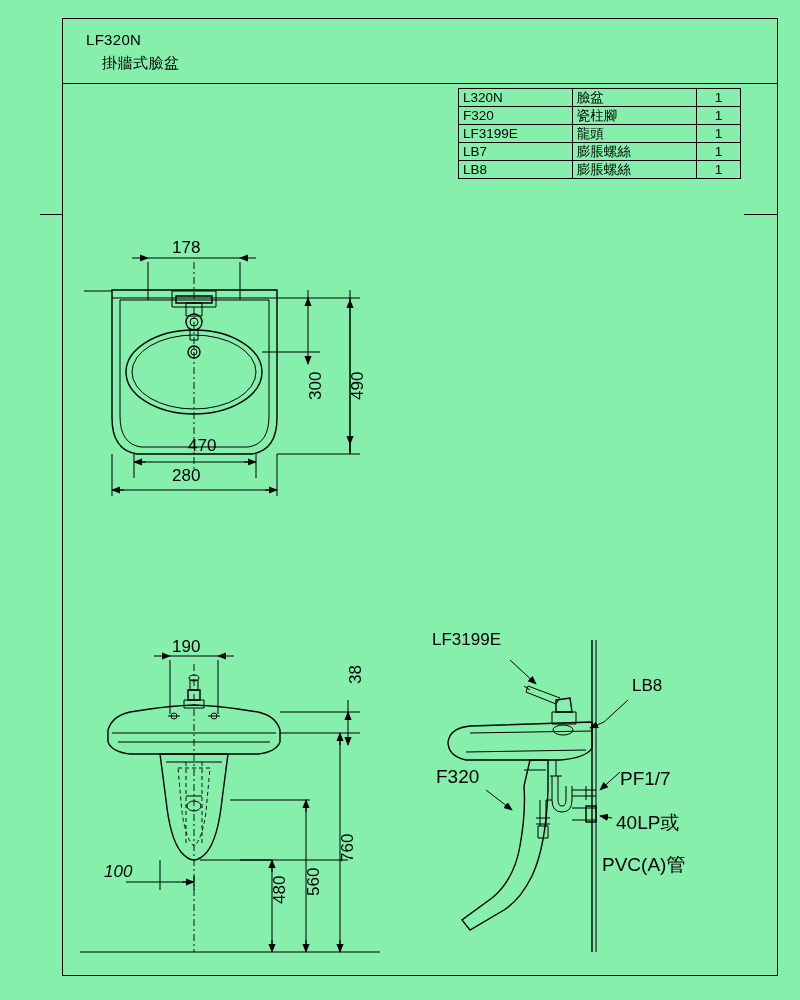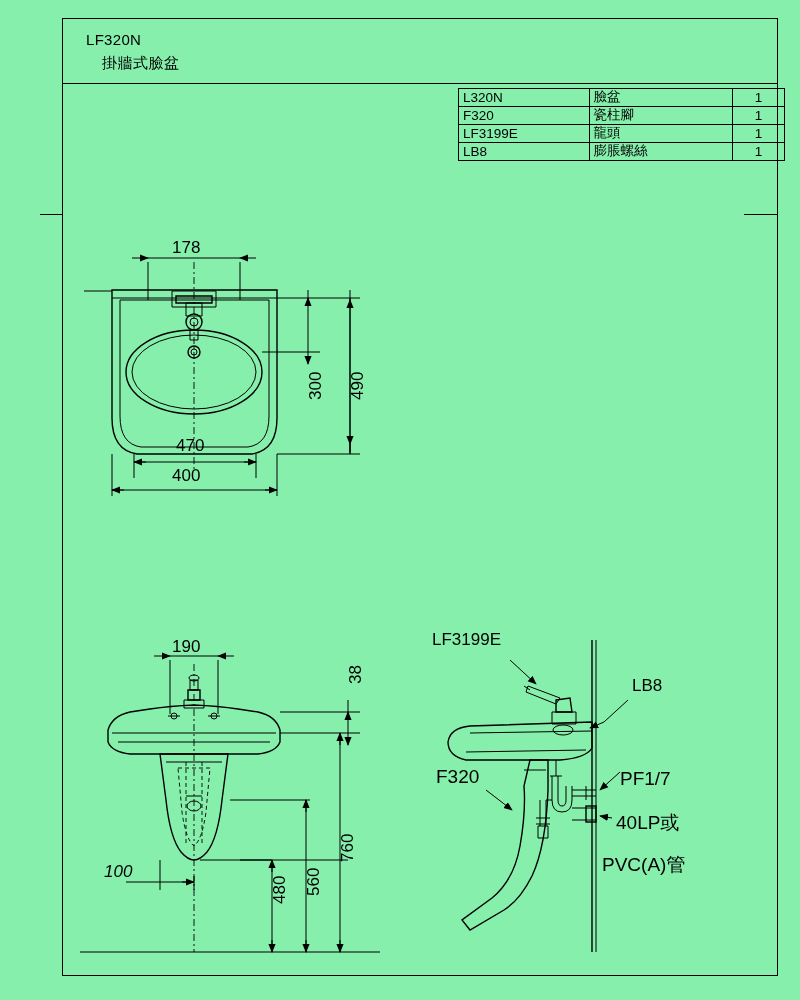--- a/index.html
+++ b/index.html
@@ -54,33 +54,33 @@
   .margin-tick {
     position: absolute;
     background: #000;
     height: 1px;
   }
   
   .parts-table {
     position: absolute;
     left: 458px;
     top: 88px;
-    width: 327px;
+    width: 283px;
     border-collapse: collapse;
     font-size: 13.5px;
   }
   .parts-table td {
     border: 1px solid #000;
     height: 17px;
     padding: 0 4px;
     line-height: 17px;
     white-space: nowrap;
   }
   .parts-table td.c-code { width: 112px; }
-  .parts-table td.c-name { width: 124px; font-family: Liberation Mono, monospace; }
+  .parts-table td.c-name { width: 124px; }
   .parts-table td.c-qty  { width: 39px; text-align: center; }
 
   
   .dim-label {
     position: absolute;
     font-size: 17px;
     font-family: "Liberation Sans", sans-serif;
     white-space: nowrap;
   }
   .dim-label.vert {
@@ -126,20 +126,25 @@
         <td class="c-qty">1</td>
       </tr>
       <tr>
         <td class="c-code">F320</td>
         <td class="c-name">瓷柱腳</td>
         <td class="c-qty">1</td>
       </tr>
       <tr>
         <td class="c-code">LF3199E</td>
         <td class="c-name">龍頭</td>
+        <td class="c-qty">1</td>
+      </tr>
+      <tr>
+        <td class="c-code">LB7</td>
+        <td class="c-name">膨脹螺絲</td>
         <td class="c-qty">1</td>
       </tr>
       <tr>
         <td class="c-code">LB8</td>
         <td class="c-name">膨脹螺絲</td>
         <td class="c-qty">1</td>
       </tr>
     </tbody>
   </table>
 
@@ -317,22 +322,22 @@
 
       <path class="ln thin" d="M486,790 L512,810" marker-end="url(#ar)"></path>
 
       <path class="ln thin" d="M612,818 L600,816" marker-end="url(#ar)"></path>
     </g>
   </svg>
 
   <div class="dim-label" style="left:172px; top:238px;">178</div>
   <div class="dim-label vert" style="left:306px; top:400px;">300</div>
   <div class="dim-label vert" style="left:348px; top:400px;">490</div>
-  <div class="dim-label" style="left:176px; top:436px;">470</div>
-  <div class="dim-label" style="left:172px; top:466px;">400</div>
+  <div class="dim-label" style="left:188px; top:436px;">470</div>
+  <div class="dim-label" style="left:172px; top:466px;">280</div>
 
   <div class="dim-label" style="left:172px; top:637px;">190</div>
   <div class="dim-label vert" style="left:346px; top:684px;">38</div>
   <div class="dim-label vert" style="left:338px; top:862px;">760</div>
   <div class="dim-label vert" style="left:304px; top:896px;">560</div>
   <div class="dim-label vert" style="left:270px; top:904px;">480</div>
   <div class="dim-label" style="left:104px; top:862px;font-style:italic;">100</div>
 
   <div class="tag-label" style="left:432px; top:630px;">LF3199E</div>
   <div class="tag-label" style="left:632px; top:676px;">LB8</div>

